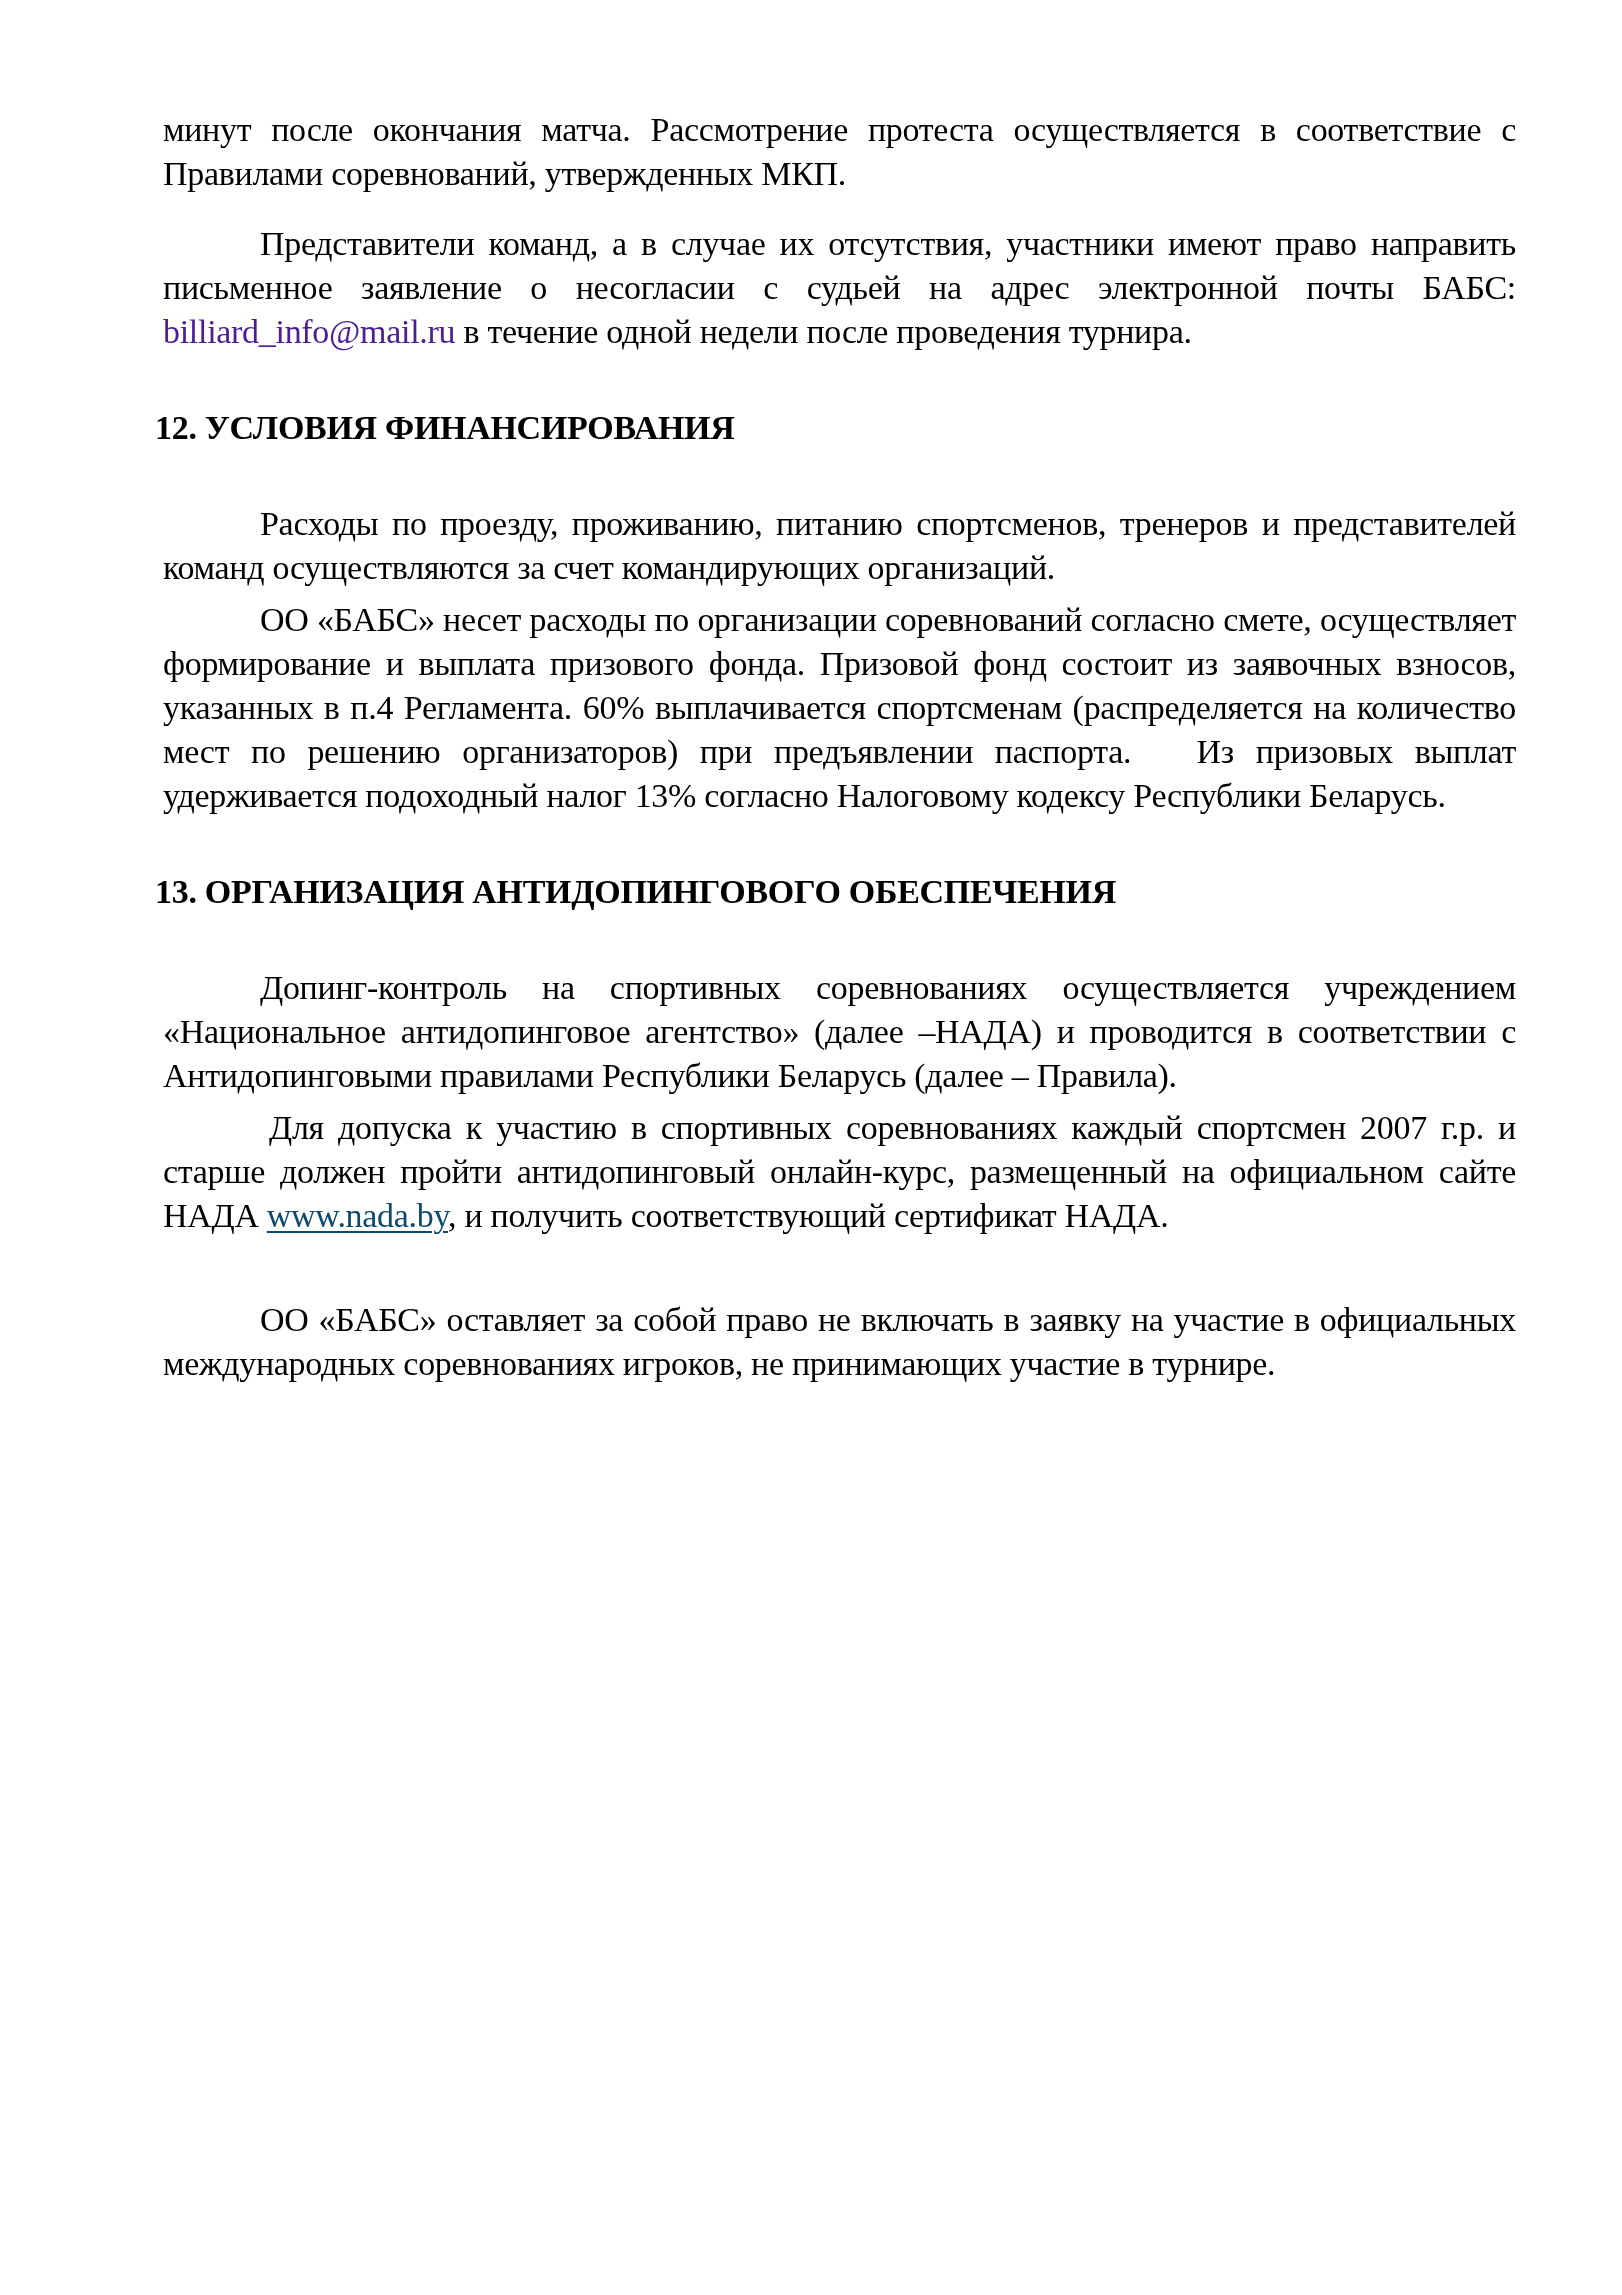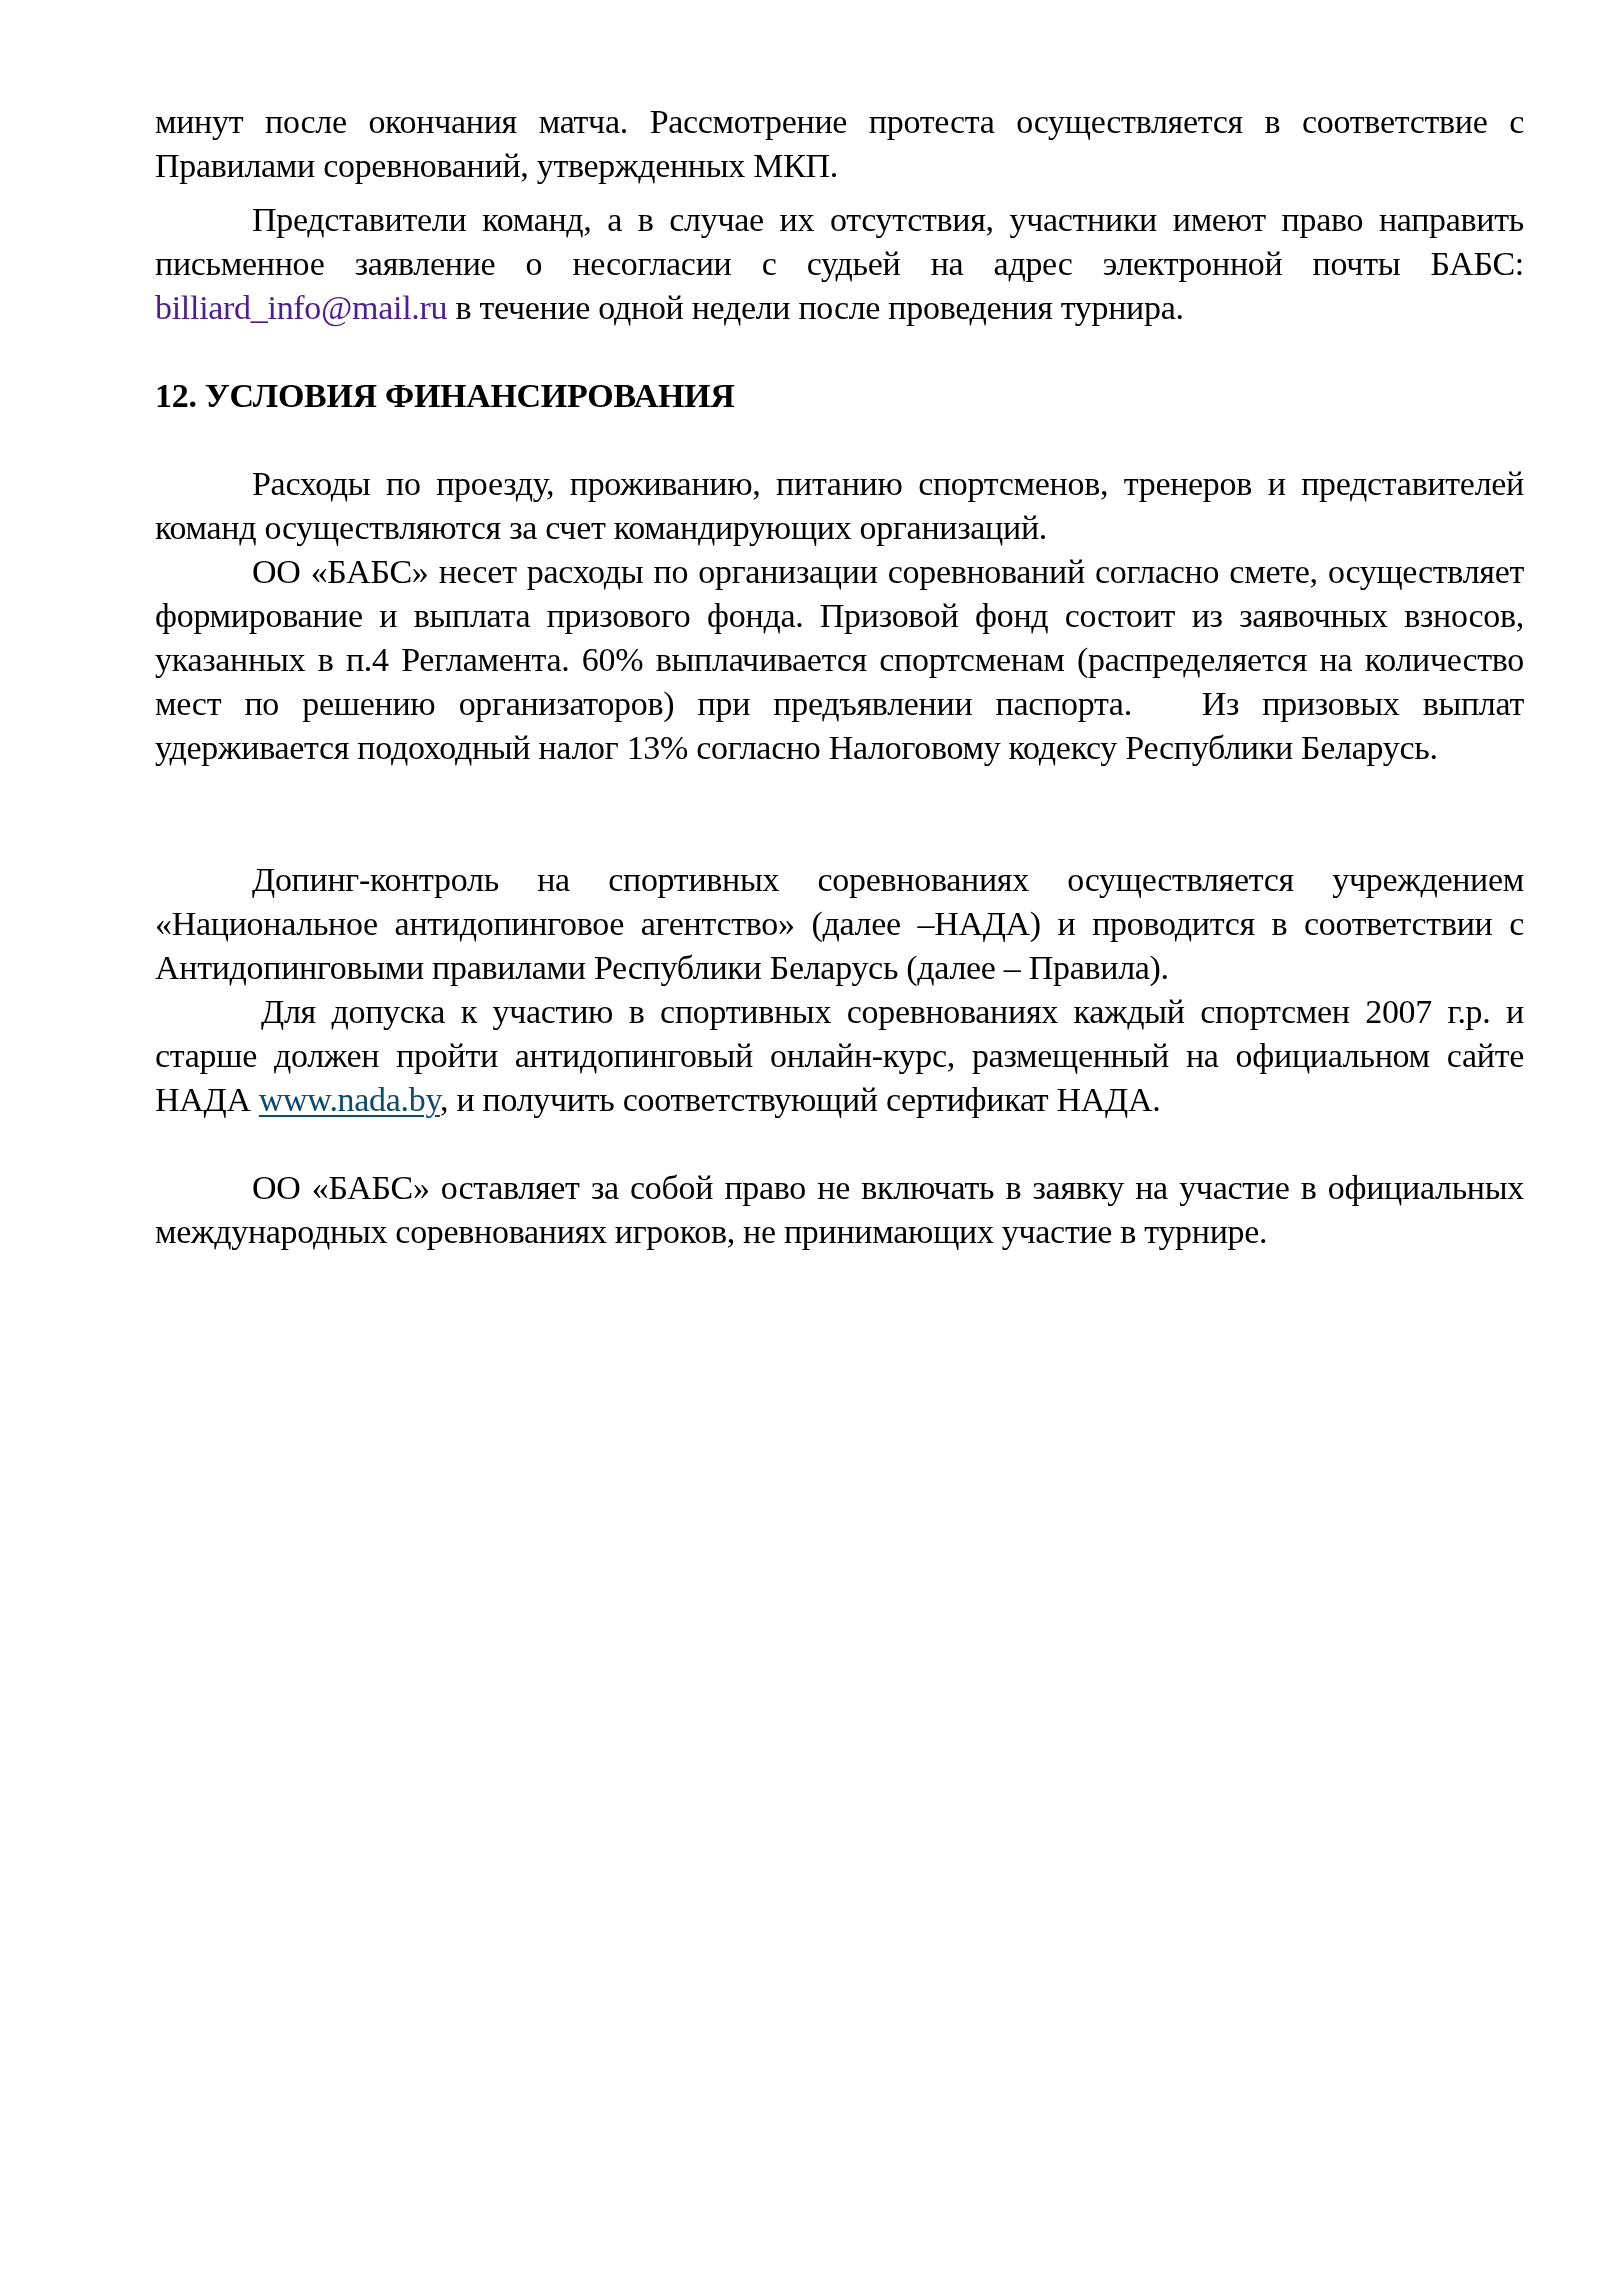--- a/index.html
+++ b/index.html
@@ -18,21 +18,21 @@
     .page {
       position: absolute;
       left: 155px;
       top: 100px;
       width: 1369px;
       font-size: 34px;
       line-height: 44px;
       letter-spacing: -0.3px;
     }
     .p {
-      margin: 0;
+      margin: 8px;
       text-align: justify;
       text-align-last: left;
     }
     .indent { text-indent: 97px; }
     .indent-extra { text-indent: 106px; }
     .heading {
       margin: 0;
       text-transform: none;
       font-weight: bold;
       font-size: 34px;
@@ -62,20 +62,21 @@
 
   <div class="gap-m"></div>
 
   <h2 class="heading">12. УСЛОВИЯ ФИНАНСИРОВАНИЯ</h2>
   <div class="gap-h"></div>
   <p class="p indent">Расходы по проезду, проживанию, питанию спортсменов, тренеров и представителей команд осуществляются за счет командирующих организаций.</p>
   <p class="p indent" style="white-space: pre-wrap;">ОО «БАБС» несет расходы по организации соревнований согласно смете, осуществляет формирование и выплата призового фонда. Призовой фонд состоит из заявочных взносов, указанных в п.4 Регламента. 60% выплачивается спортсменам (распределяется на количество мест по решению организаторов) при предъявлении паспорта.   Из призовых выплат удерживается подоходный налог 13% согласно Налоговому кодексу Республики Беларусь.</p>
 
   <div class="gap-m"></div>
 
+  <h2 class="heading">13. ОРГАНИЗАЦИЯ АНТИДОПИНГОВОГО ОБЕСПЕЧЕНИЯ</h2>
   <div class="gap-h"></div>
   <p class="p indent">Допинг-контроль на спортивных соревнованиях осуществляется учреждением «Национальное антидопинговое агентство» (далее –НАДА) и проводится в соответствии с Антидопинговыми правилами Республики Беларусь (далее – Правила).</p>
   <p class="p indent-extra"><span>Для допуска к участию в спортивных соревнованиях каждый спортсмен 2007 г.р. и старше должен пройти антидопинговый онлайн-курс, размещенный на официальном сайте НАДА </span><span class="link">www.nada.by</span><span>, и получить соответствующий сертификат НАДА.</span></p>
 
   <div class="gap-m"></div>
 
   <p class="p indent">ОО «БАБС» оставляет за собой право не включать в заявку на участие в официальных международных соревнованиях игроков, не принимающих участие в турнире.</p>
 
   <div class="gap-m"></div>
 

